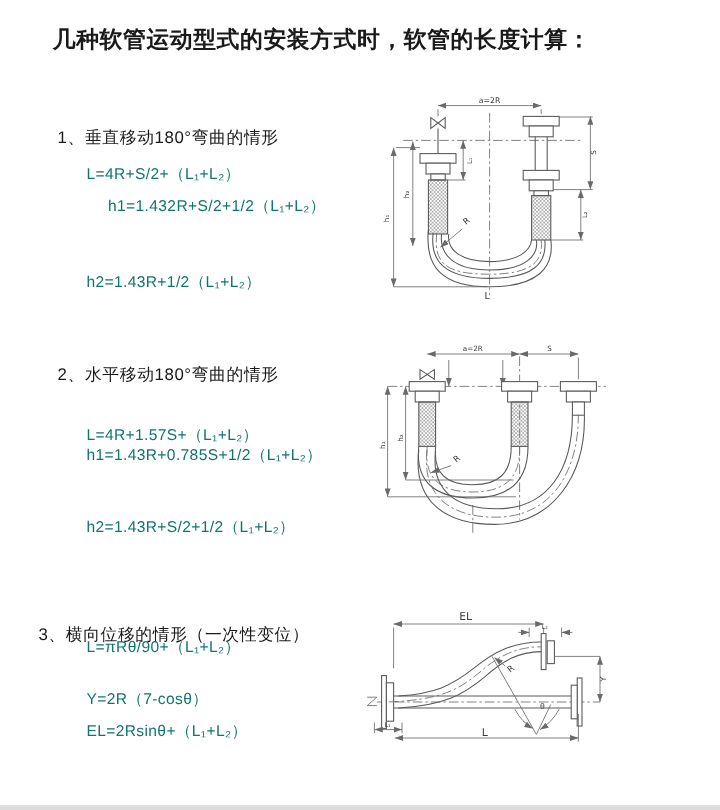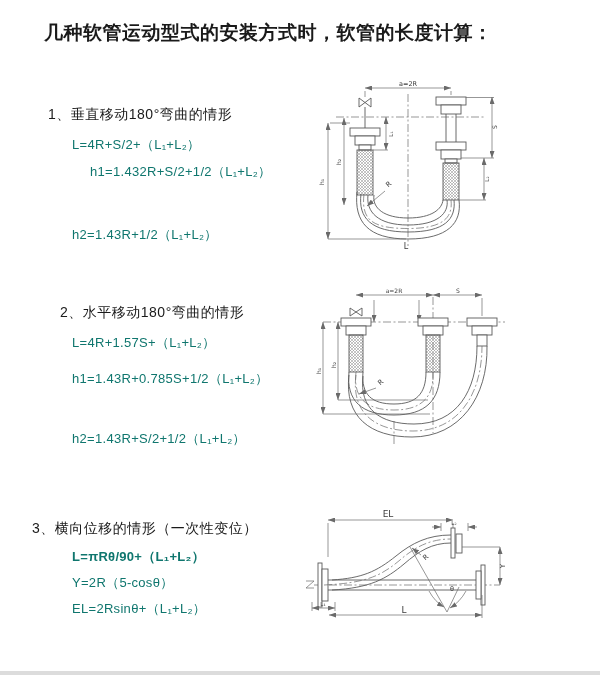--- a/index.html
+++ b/index.html
@@ -22,28 +22,28 @@
 </head>
 <body>
 
 <div class="abs page-title">几种软管运动型式的安装方式时，软管的长度计算：</div>
 
 <div class="abs heading" style="left:48px;top:106px;">1、垂直移动180°弯曲的情形</div>
 <div class="abs formula" style="left:72px;top:136px;">L=4R+S/2+（L₁+L₂）</div>
 <div class="abs formula" style="left:72px;top:163px;margin-left:18px;">h1=1.432R+S/2+1/2（L₁+L₂）</div>
 <div class="abs formula" style="left:72px;top:190px;margin-top:36px;">h2=1.43R+1/2（L₁+L₂）</div>
 
-<div class="abs heading" style="left:60px;top:304px;">2、水平移动180°弯曲的情形</div>
-<div class="abs formula" style="left:72px;top:334px;">L=4R+1.57S+（L₁+L₂）</div>
+<div class="abs heading" style="left:48px;top:304px;">2、水平移动180°弯曲的情形</div>
+<div class="abs formula" style="left:72px;top:354px;">L=4R+1.57S+（L₁+L₂）</div>
 <div class="abs formula" style="left:72px;top:370px;">h1=1.43R+0.785S+1/2（L₁+L₂）</div>
 <div class="abs formula" style="left:72px;top:386px;margin-top:44px;">h2=1.43R+S/2+1/2（L₁+L₂）</div>
 
 <div class="abs heading" style="left:32px;top:520px;">3、横向位移的情形（一次性变位）</div>
-<div class="abs formula" style="left:72px;top:548px;font-weight:bold;">L=πRθ/90+（L₁+L₂）</div>
-<div class="abs formula" style="left:72px;top:574px;">Y=2R（5-cosθ）</div>
+<div class="abs formula" style="left:72px;top:530px;">L=πRθ/90+（L₁+L₂）</div>
+<div class="abs formula" style="left:72px;top:574px;">Y=2R（7-cosθ）</div>
 <div class="abs formula" style="left:72px;top:600px;text-align:right;">EL=2Rsinθ+（L₁+L₂）</div>
 
 <svg style="left:308px;top:70px;" width="282" height="186" viewBox="0 0 282 186">
   <defs>
     <marker id="aE" markerUnits="userSpaceOnUse" markerWidth="7" markerHeight="5" refX="7" refY="2.5" orient="auto">
       <path d="M0,0 L7,2.5 L0,5 Z" fill="#6a6a6a"></path>
     </marker>
     <marker id="aS" markerUnits="userSpaceOnUse" markerWidth="7" markerHeight="5" refX="0" refY="2.5" orient="auto">
       <path d="M7,0 L0,2.5 L7,5 Z" fill="#6a6a6a"></path>
     </marker>

